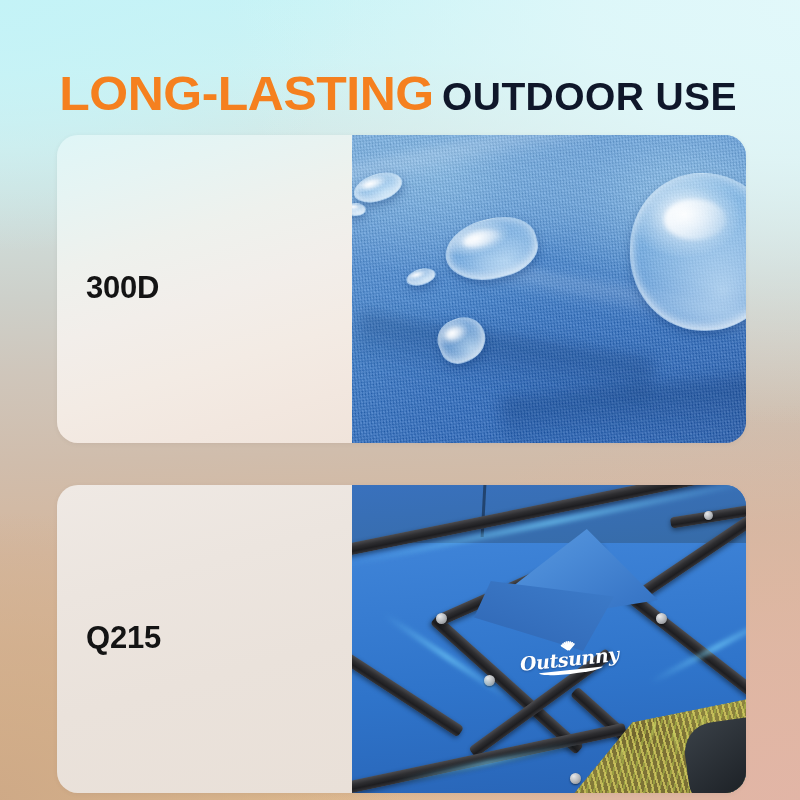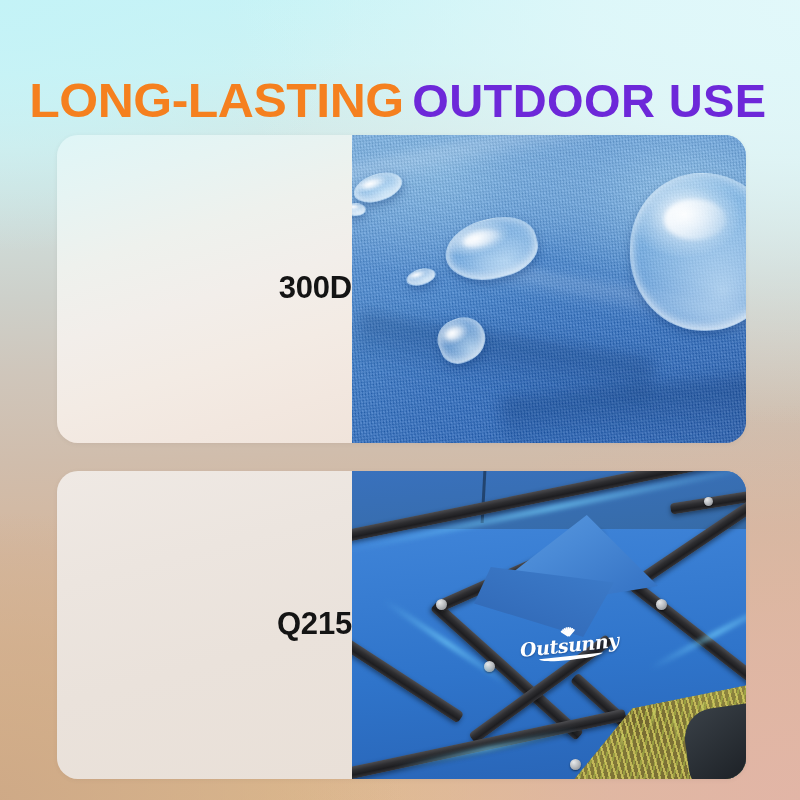--- a/index.html
+++ b/index.html
@@ -68,48 +68,48 @@
     font-size:49px;
     font-weight:800;
     letter-spacing:-0.5px;
     color:#f5801f;
     font-stretch:condensed;
     transform:scaleX(1.02);
     display:inline-block;
     vertical-align:baseline;
   }
   .h-plain {
-    font-size:47px;
+    font-size:39px;
     font-weight:800;
     letter-spacing:0.4px;
-    color:#6d28d9;
+    color:#0f172a;
     display:inline-block;
     vertical-align:baseline;
     margin-left:12px;
     margin-top:38px;
   }
 
   
   .card {
     position:absolute;
     left:57px; width:689px;
     border-radius:21px;
     overflow:hidden;
     display:flex;
     box-shadow:0 1px 4px rgba(120,100,90,0.10);
   }
   #card-fabric { top:135px;  height:308px; }
-  #card-tube   { top:471px;  height:308px; }
+  #card-tube   { top:485px;  height:308px; }
 
   .card-text {
     width:295px;
     flex:0 0 295px;
     display:flex;
     flex-direction:column;
-    align-items:flex-end;
+    align-items:flex-start;
     justify-content:center;
     padding-bottom:2px;
     padding-left:29px;
   }
   #card-fabric .card-text {
     background: linear-gradient(163deg,
        #dff6f7 0%, #e6f4f3 16%, #eef1ed 34%,
        #f2eeea 52%, #f3ebe4 70%, #f2e7df 86%, #f0e4db 100%);
   }
   #card-tube .card-text {

